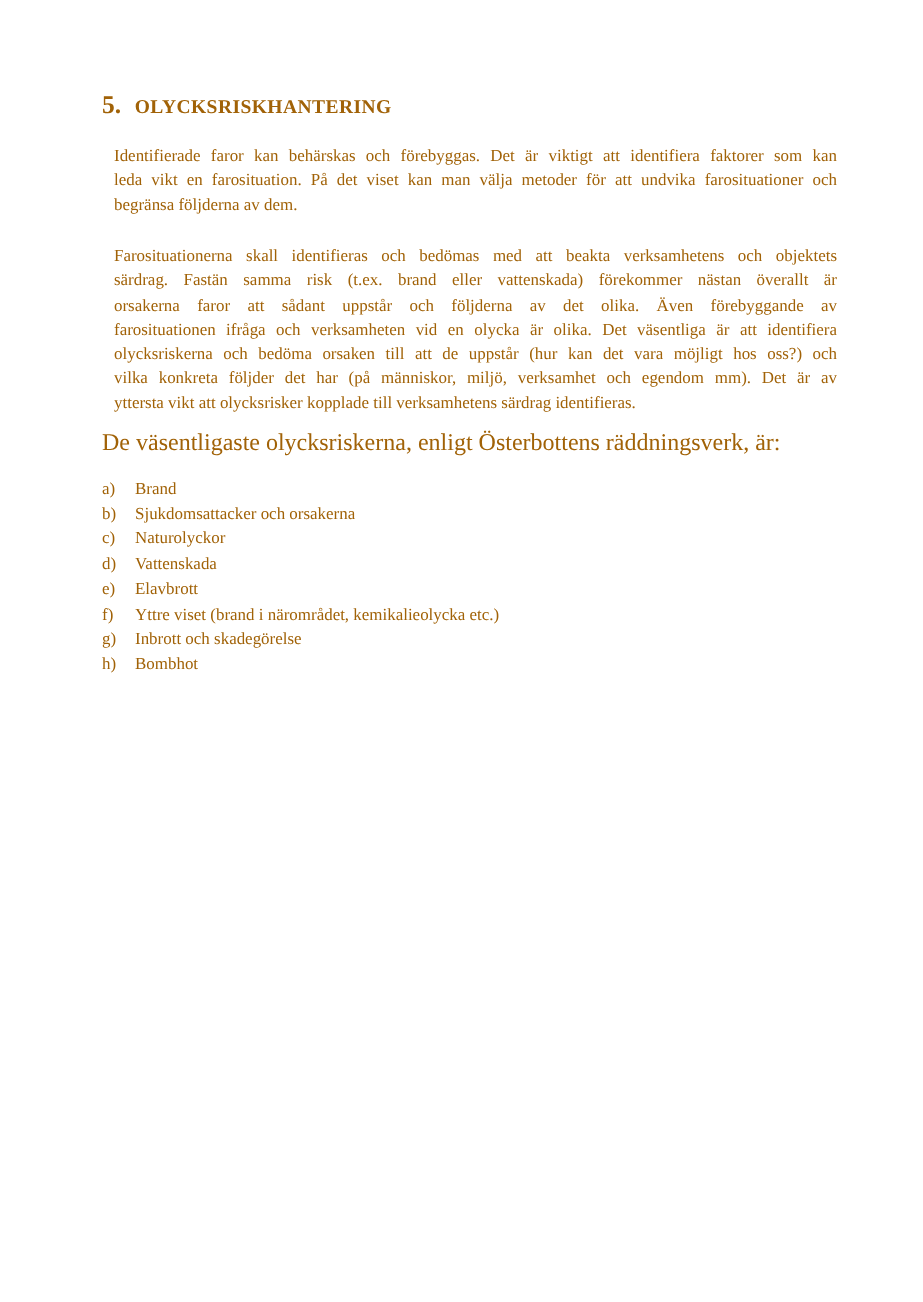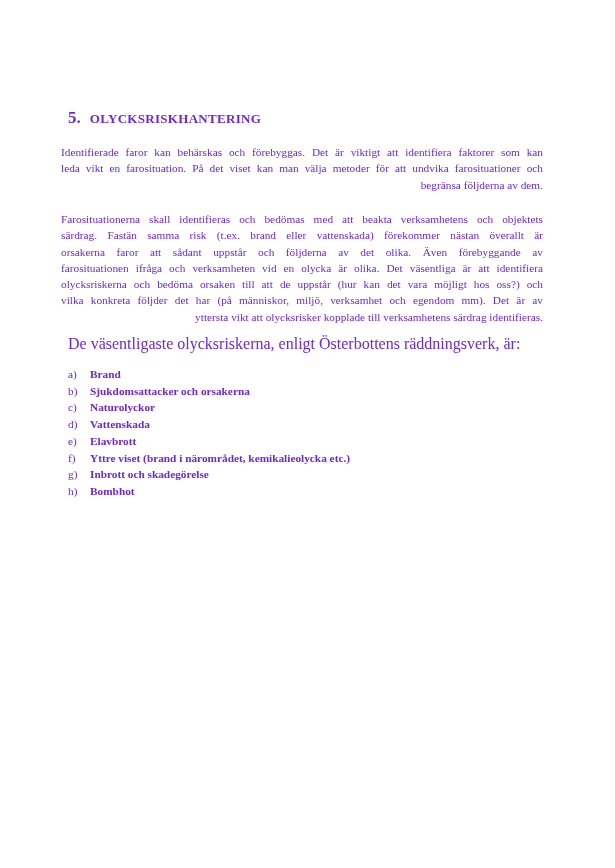--- a/index.html
+++ b/index.html
@@ -1,56 +1,55 @@
 <!DOCTYPE html>
 <html><head>
 <meta charset="utf-8">
 <style>
   html, body { margin: 0; padding: 0; background: #ffffff; }
   .page {
     position: relative;
     width: 615px;
     height: 704px;
     background: #ffffff;
-    color: #6d28d9;
+    color: #a16207;
     font-family: "Liberation Serif", "DejaVu Serif", serif;
     overflow: hidden;
-    margin-top: 48px;
   }
   .heading {
     position: absolute;
     left: 68px;
     top: 60px;
     font-weight: bold;
     white-space: nowrap;
   }
   .heading .num {
     font-size: 17px;
     margin-right: 9px;
   }
   .heading .title {
     font-size: 13px;
     letter-spacing: 0.3px;
   }
   .para {
     position: absolute;
-    left: 61px;
+    left: 76px;
     width: 482px;
     font-size: 11.3px;
     line-height: 16.3px;
   }
   .para1 { top: 96px; }
   .para2 { top: 163px; }
   .jline {
     text-align: justify;
     text-align-last: justify;
     white-space: nowrap;
   }
   .lline {
-    text-align: right;
+    text-align: left;
     white-space: nowrap;
   }
   .intro {
     position: absolute;
     left: 68px;
     width: 482px;
     top: 288px;
     font-size: 16px;
     line-height: 16.3px;
     white-space: nowrap;
@@ -61,21 +60,21 @@
     width: 482px;
     top: 318px;
     font-size: 11.3px;
     line-height: 16.7px;
   }
   .risk-row { display: flex; }
   .risk-row .marker {
     flex: none;
     width: 22px;
   }
-  .risk-row .text { flex: 1; white-space: nowrap; font-weight: bold; }
+  .risk-row .text { flex: 1; white-space: nowrap; }
 </style>
 </head>
 <body>
 
 <div class="page">
 
   <div class="heading">
     <span class="num">5.</span><span class="title">OLYCKSRISKHANTERING</span>
   </div>
 

